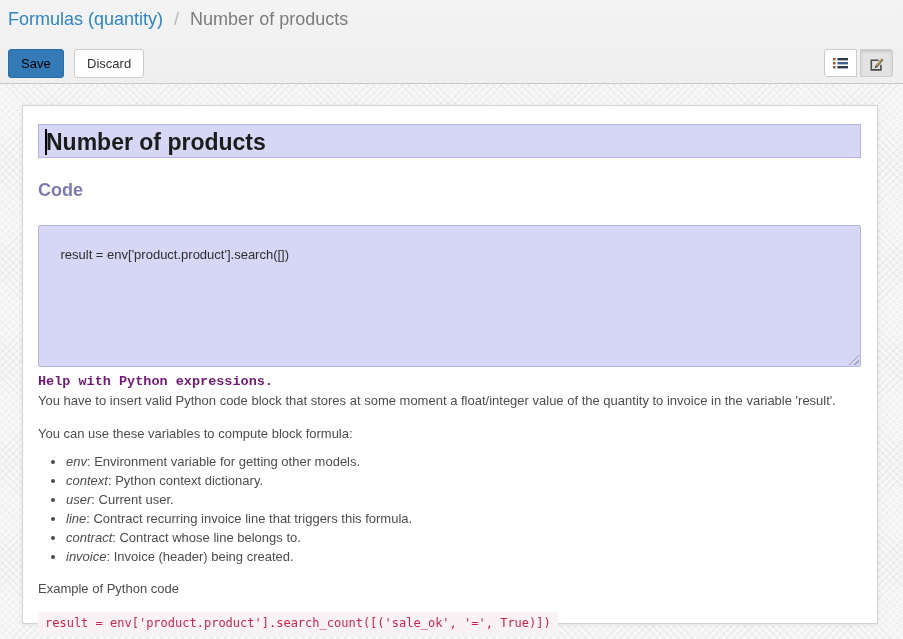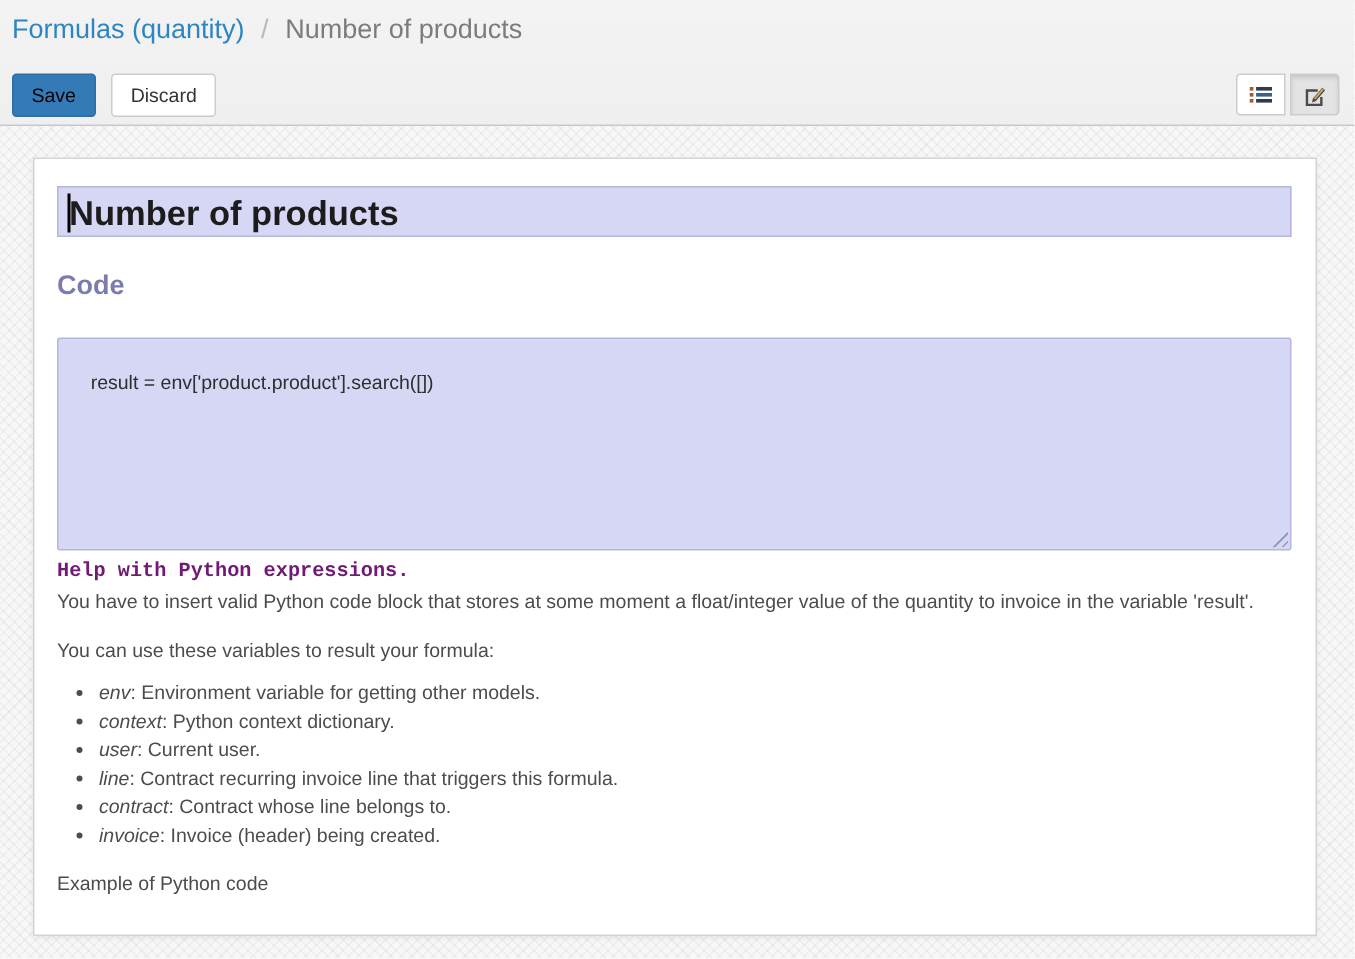--- a/index.html
+++ b/index.html
@@ -140,25 +140,26 @@
   <div class="section-heading">Code</div>
 
   <div class="codearea">
     <span>result = env['product.product'].search([])</span>
     <span class="resize-grip"></span>
   </div>
 
   <div class="help">
     <div class="help-heading">Help with Python expressions.</div>
     <p>You have to insert valid Python code block that stores at some moment a float/integer value of the quantity to invoice in the variable 'result'.</p>
-    <p class="vars-intro">You can use these variables to result your formula:</p>
+    <p class="vars-intro">You can use these variables to compute block formula:</p>
     <ul>
       <li><i>env</i><span>: Environment variable for getting other models.</span></li>
       <li><i>context</i><span>: Python context dictionary.</span></li>
       <li><i>user</i><span>: Current user.</span></li>
       <li><i>line</i><span>: Contract recurring invoice line that triggers this formula.</span></li>
       <li><i>contract</i><span>: Contract whose line belongs to.</span></li>
       <li><i>invoice</i><span>: Invoice (header) being created.</span></li>
     </ul>
     <p class="example-label">Example of Python code</p>
+    <span class="code-pill">result = env['product.product'].search_count([('sale_ok', '=', True)])</span>
   </div>
 
 </div>
 
 </body></html>

